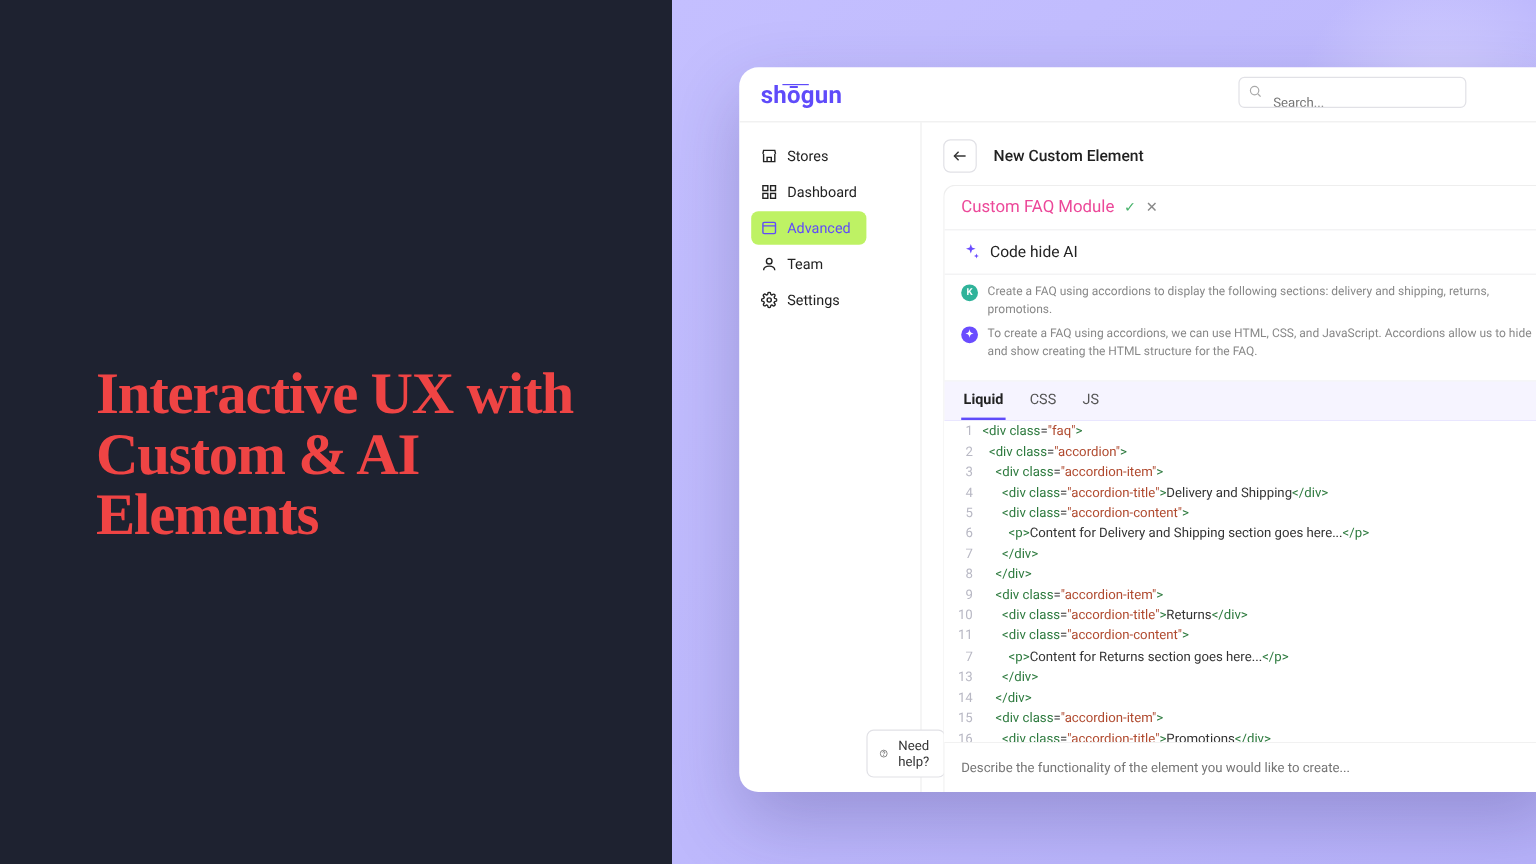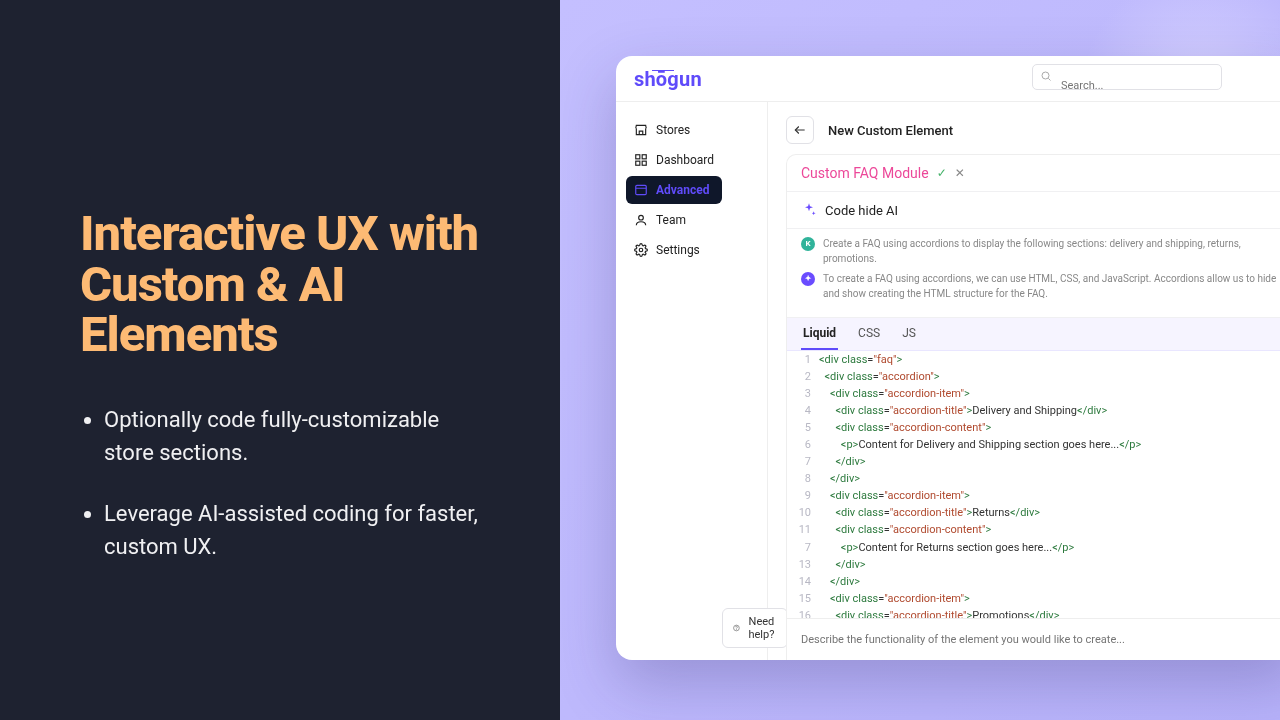--- a/index.html
+++ b/index.html
@@ -1,40 +1,40 @@
 <!DOCTYPE html>
 <html><head>
 <meta charset="utf-8">
 <style>
 * { margin:0; padding:0; box-sizing:border-box; font-family:-apple-system,BlinkMacSystemFont,"Segoe UI",Roboto,sans-serif; }
 body { width:1280px; height:720px; overflow:hidden; background:#1e2230; display:flex; }
 
 .left-panel { width:560px; height:720px; background:#1e2230; padding:80px 80px 0 80px; display:flex; flex-direction:column; justify-content:center; }
-.headline { color:#fdba74; font-size:49px; font-weight:800; line-height:1.04; letter-spacing:-1px; margin-bottom:42px; }
+.headline { color:#ef4444; font-size:49px; font-weight:800; line-height:1.04; letter-spacing:-1px; margin-bottom:42px;font-family:Liberation Serif, serif; }
 .bullets { color:#f0f0f2; font-size:22px; line-height:1.5; padding-left:24px; }
 .bullets li { margin-bottom:28px; }
 
 .right-panel { flex:1; height:720px; position:relative; background:linear-gradient(135deg,#c4bfff 0%,#b8b3fb 100%); overflow:hidden; }
 .right-bg-ornament { position:absolute; top:-30px; right:-40px; width:240px; height:240px; background:radial-gradient(circle,#d5d1ff 0%,transparent 70%); border-radius:50%; }
 
 .app-window { position:absolute; top:56px; left:56px; right:-20px; bottom:60px; background:#fff; border-radius:16px 0 0 16px; box-shadow:0 24px 60px rgba(40,30,100,.25); display:flex; flex-direction:column; overflow:hidden; }
 
 .app-topbar { height:46px; display:flex; align-items:center; padding:0 18px; border-bottom:1px solid #eee; }
 .logo { color:#5f4bfa; font-weight:700; font-size:20px; letter-spacing:.2px; position:relative; }
 .logo::after {content:""; position:absolute; top:3px; left:18px; width:22px; height:1.5px; background:#5f4bfa;}
 .search-wrap { margin-left:auto; margin-right:60px; }
 .search { width:190px; height:26px; border:1px solid #e1e1e6; border-radius:5px; padding:16px 8px 0 28px; font-size:11px; color:#666; background:#fff; position:relative; }
 .search-icon { position:relative; }
 .search-icon svg { position:absolute; top:6px; left:8px; z-index:1; }
 
 .app-body { flex:1; display:flex; min-height:0; }
 .sidebar { width:152px; border-right:1px solid #eee; padding:14px 10px 12px 10px; display:flex; flex-direction:row; }
 .nav { list-style:none; }
 .nav-item { display:flex; align-items:center; gap:8px; padding:7px 8px; font-size:12px; color:#222; border-radius:6px; cursor:pointer; margin-bottom:2px; }
-.nav-item.active { background:#0f172a; color:#5f4bfa; font-weight:700; }
+.nav-item.active { background:#bef264; color:#5f4bfa; font-weight:400; }
 .nav-icon { width:14px; height:14px; display:flex; align-items:center; justify-content:center; }
 .help-btn { margin-top:auto; border:1px solid #e1e1e6; border-radius:6px; padding:6px 10px; font-size:11px; color:#333; display:flex; align-items:center; gap:6px; cursor:pointer; background:#fff; justify-content:center; }
 
 .main { flex:1; display:flex; flex-direction:column; min-width:0; }
 .crumb-row { display:flex; align-items:center; gap:14px; padding:14px 18px 10px 18px; }
 .back-btn { width:28px; height:28px; border:1px solid #e1e1e6; border-radius:6px; display:flex; align-items:center; justify-content:center; cursor:pointer; background:#fff;}
 .crumb-title { font-size:13px; color:#222; font-weight:500; }
 
 .panel { margin:0 0 0 18px; border:1px solid #eee; border-radius:10px 0 0 0; background:#fff; flex:1; display:flex; flex-direction:column; min-height:0; overflow:hidden; border-right:none; border-bottom:none;}
 .panel-head { display:flex; align-items:center; gap:8px; padding:10px 14px; border-bottom:1px solid #f0f0f2; }
@@ -63,24 +63,20 @@
 .t-tag{color:#2d7a3e;} .t-attr{color:#2d7a3e;} .t-str{color:#b04a2f;} .t-txt{color:#333;}
 
 .prompt-bar { border-top:1px solid #eee; padding:8px 14px; }
 .prompt-input { width:100%; border:none; font-size:11px; color:#888; padding:6px 0; outline:none; }
 </style>
 </head>
 <body>
 
 <div class="left-panel">
   <h1 class="headline">Interactive UX with Custom &amp; AI Elements</h1>
-  <ul class="bullets">
-    <li>Optionally code fully-customizable store sections.</li>
-    <li>Leverage AI-assisted coding for faster, custom UX.</li>
-  </ul>
 </div>
 
 <div class="right-panel">
   <div class="right-bg-ornament"></div>
 
   <div class="app-window">
 
     <div class="app-topbar">
       <div class="logo">shōgun</div>
       <div class="search-wrap search-icon">

